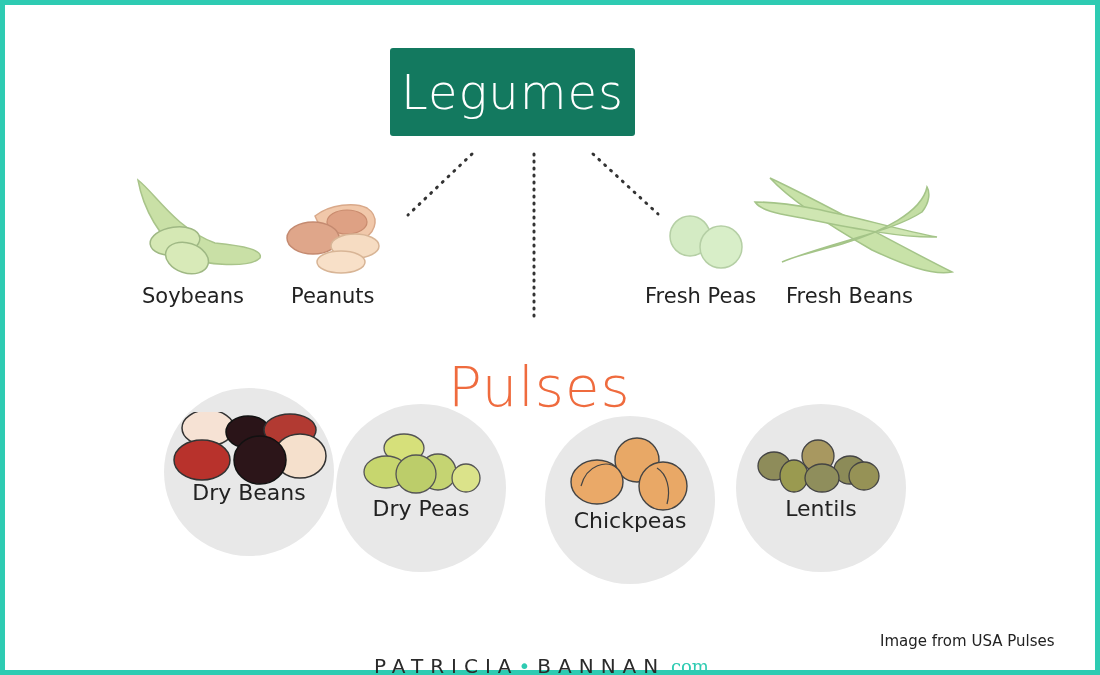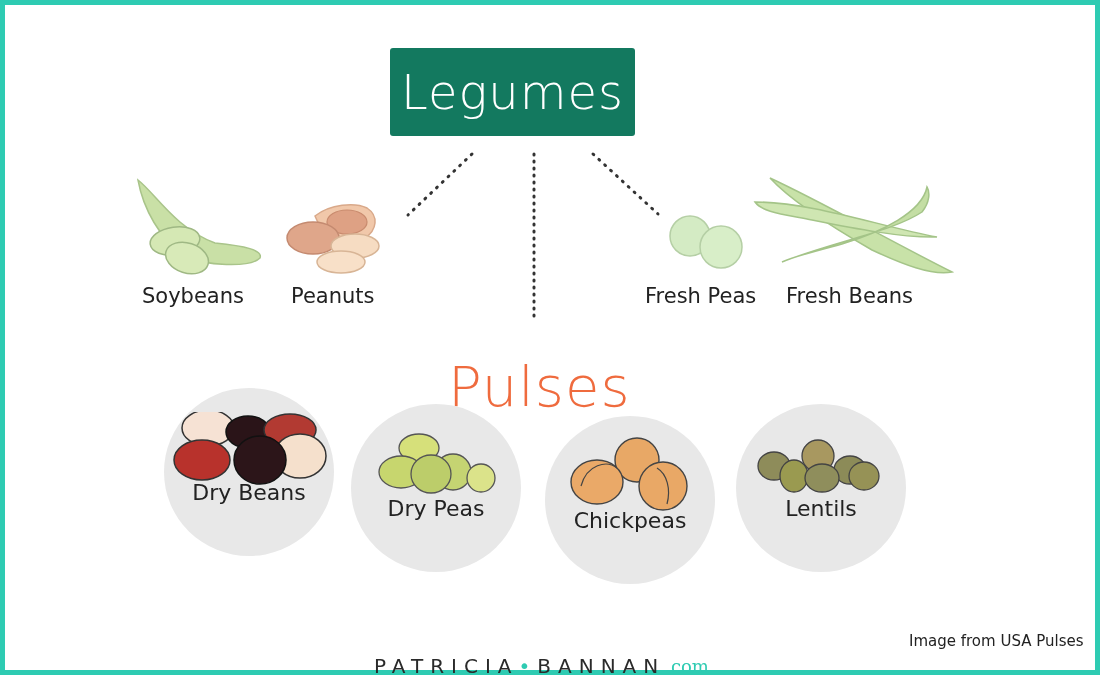--- a/index.html
+++ b/index.html
@@ -7,21 +7,21 @@
   .frame{position:absolute;left:0;top:0;width:1100px;height:675px;box-sizing:border-box;border:5px solid #2ecbb2;}
   .abs{position:absolute;}
   .legumes-box{left:390px;top:48px;width:245px;height:88px;background:#13795f;border-radius:3px;display:flex;align-items:center;justify-content:center;color:#fff;font-size:48px;font-weight:300;letter-spacing:1px;}
   .lbl{font-size:21px;color:#222;white-space:nowrap;text-align:center;}
   .pulses-title{left:448px;top:330px;font-size:56px;color:#ef6b3e;font-weight:300;letter-spacing:1px;margin-top:24px;}
   .circle{width:170px;height:168px;border-radius:50%;background:#e8e8e8;}
   .circle .cl{position:absolute;left:0;right:0;top:92px;text-align:center;font-size:22px;color:#222;}
   .brand{left:374px;top:630px;font-size:20px;letter-spacing:7px;color:#2a2a2a;white-space:nowrap;margin-top:24px;}
   .brand .dot{color:#2ecbb2;}
   .brand .com{color:#2ecbb2;letter-spacing:0;font-size:18px;font-family:"DejaVu Serif",serif;}
-  .credit{left:880px;top:632px;font-size:15px;color:#222;margin-left:29px;}
+  .credit{left:880px;top:632px;font-size:15px;color:#222;}
 </style>
 </head>
 <body>
 
 <div class="frame"></div>
 
 <div class="abs legumes-box">
   <span>Legumes</span>
 </div>
 
@@ -68,21 +68,21 @@
     <ellipse cx="38" cy="16" rx="26" ry="18" fill="#f6e2d4" stroke="#333" stroke-width="1.5"></ellipse>
     <ellipse cx="78" cy="20" rx="22" ry="16" fill="#2a1418" stroke="#111" stroke-width="1.5"></ellipse>
     <ellipse cx="120" cy="18" rx="26" ry="16" fill="#b23a32" stroke="#333" stroke-width="1.5"></ellipse>
     <ellipse cx="130" cy="44" rx="26" ry="22" fill="#f5e0cc" stroke="#333" stroke-width="1.5"></ellipse>
     <ellipse cx="32" cy="48" rx="28" ry="20" fill="#b8322c" stroke="#333" stroke-width="1.5"></ellipse>
     <ellipse cx="90" cy="48" rx="26" ry="24" fill="#2c1519" stroke="#111" stroke-width="1.5"></ellipse>
   </svg>
   <div class="cl">Dry Beans</div>
 </div>
 
-<div class="abs circle" style="left:351px;top:404px">
+<div class="abs circle" style="left:336px;top:404px">
   <svg class="abs" style="left:24px;top:28px" width="130" height="70">
     <ellipse cx="44" cy="16" rx="20" ry="14" fill="#d6e07a" stroke="#555" stroke-width="1.3"></ellipse>
     <ellipse cx="26" cy="40" rx="22" ry="16" fill="#c7d66e" stroke="#555" stroke-width="1.3"></ellipse>
     <ellipse cx="78" cy="40" rx="18" ry="18" fill="#c5d472" stroke="#555" stroke-width="1.3"></ellipse>
     <ellipse cx="56" cy="42" rx="20" ry="19" fill="#bccd6a" stroke="#555" stroke-width="1.3"></ellipse>
     <ellipse cx="106" cy="46" rx="14" ry="14" fill="#dbe38a" stroke="#555" stroke-width="1.3"></ellipse>
   </svg>
   <div class="cl">Dry Peas</div>
 </div>
 

